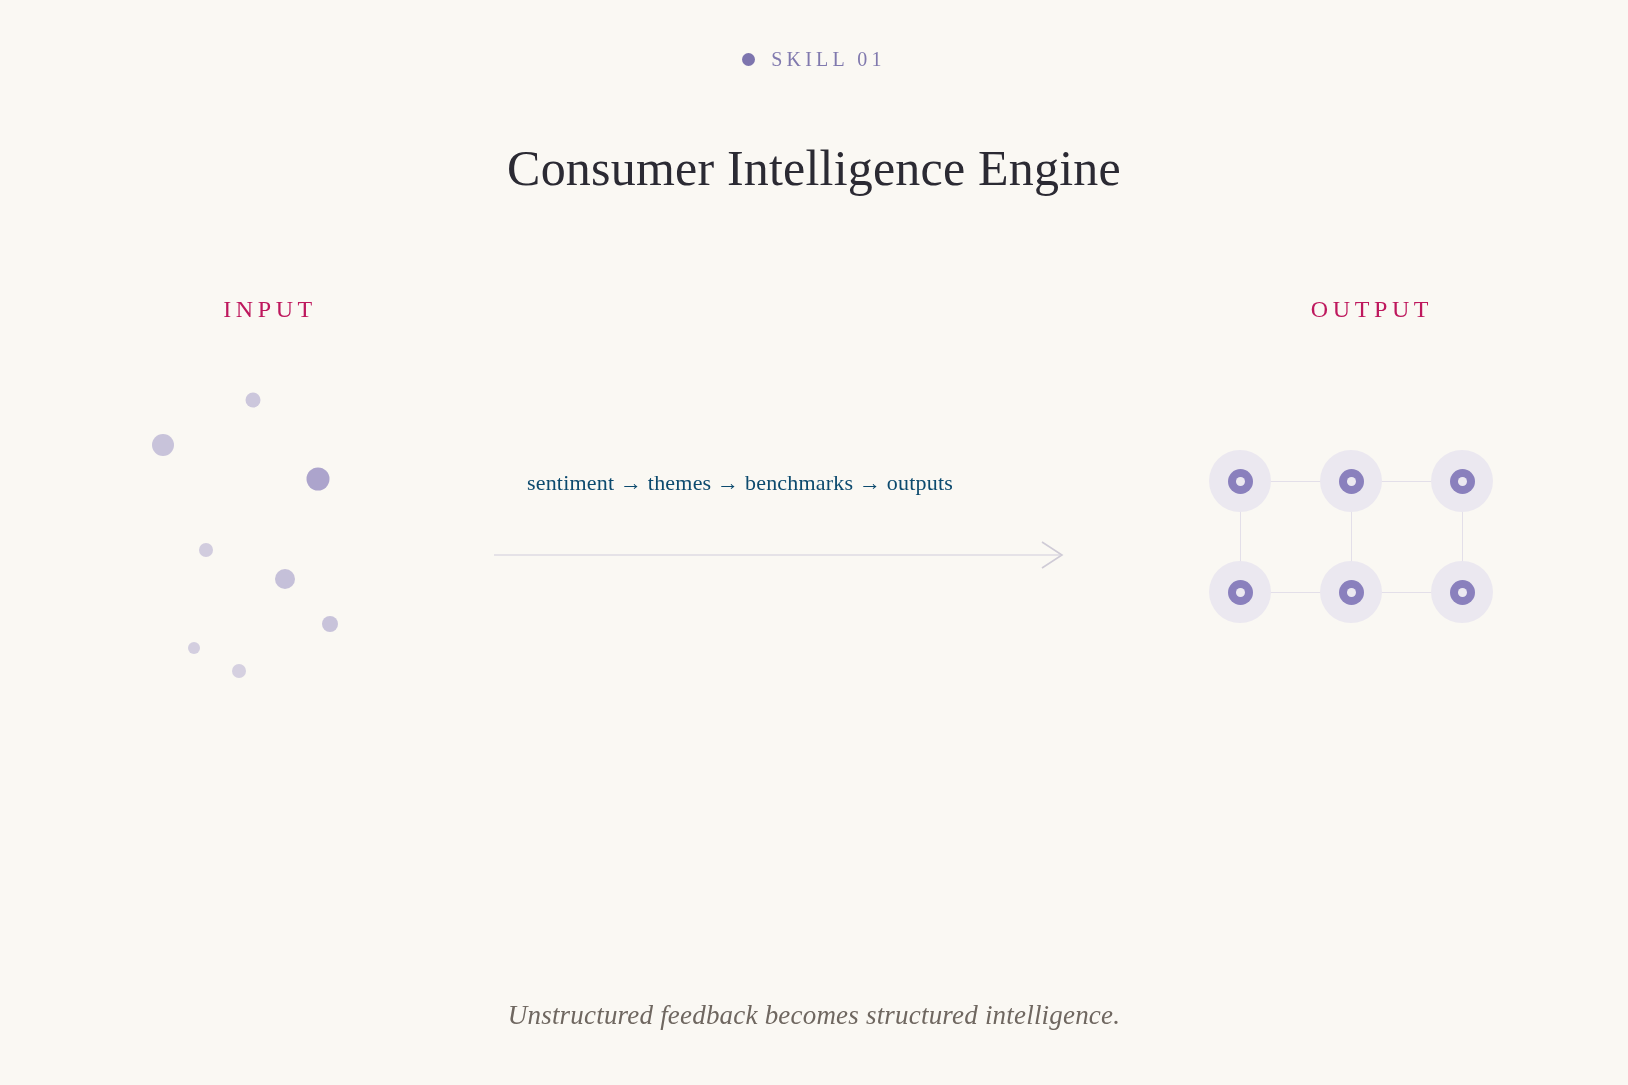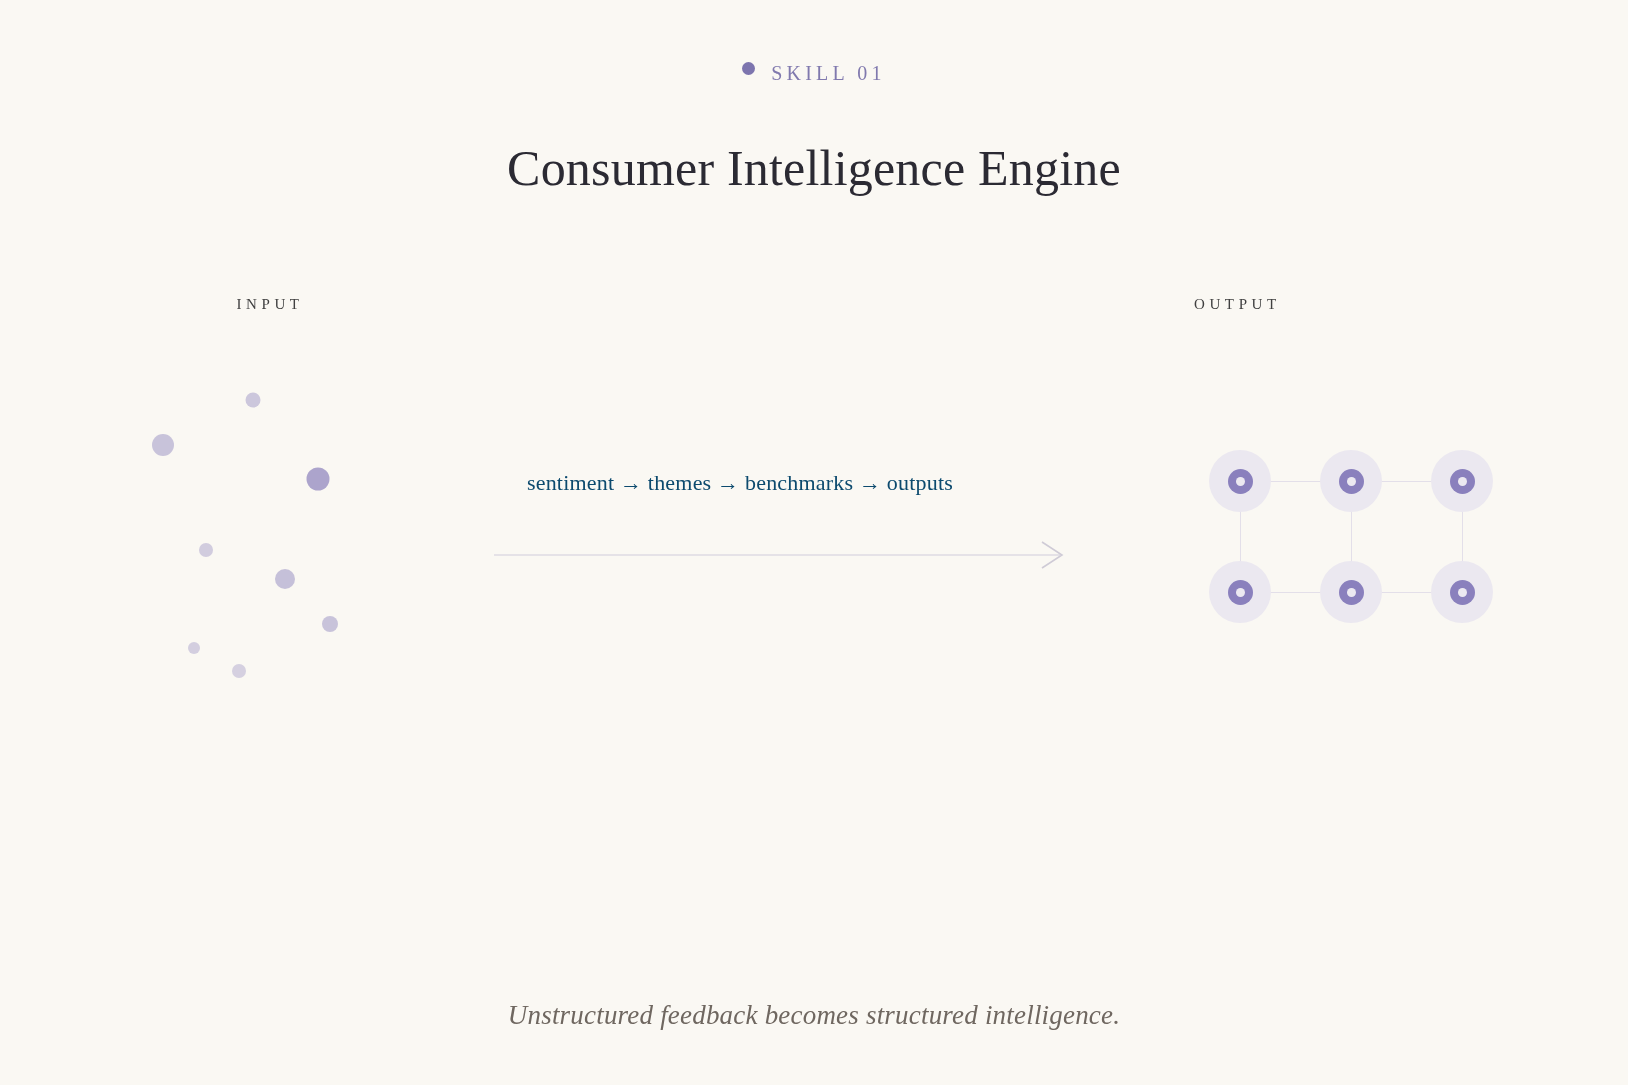--- a/index.html
+++ b/index.html
@@ -17,25 +17,26 @@
   }
 
   .stage {
     position: absolute;
     inset: 0;
   }
 
   
   .eyebrow {
     position: absolute;
-    top: 62px;
+    top: 48px;
     left: 0;
     width: 100%;
     text-align: center;
     display: flex;
+    align-items: center;
     justify-content: center;
     gap: 16px;
   }
   .eyebrow-dot {
     width: 13px;
     height: 13px;
     border-radius: 50%;
     background: #7d75ae;
     display: inline-block;
   }
@@ -55,27 +56,27 @@
     font-size: 50px;
     line-height: 62px;
     color: #2b2a33;
     font-weight: 400;
     letter-spacing: 0.2px;
   }
 
   
   .col-heading {
     position: absolute;
-    font-size: 15px;
+    font-size: 24px;
     letter-spacing: 4.6px;
-    color: #404040;
+    color: #be185d;
     text-transform: uppercase;
   }
   .col-heading.input   { left: 110px;  top: 296px; width: 320px; text-align: center; }
-  .col-heading.output  { right: 114px; top: 296px; width: 320px; }
+  .col-heading.output  { right: 96px; top: 296px; width: 320px; text-align: center; }
 
   
   .scatter {
     position: absolute;
     left: 110px;
     top: 380px;
     width: 320px;
     height: 300px;
   }
   .scatter .dot {

